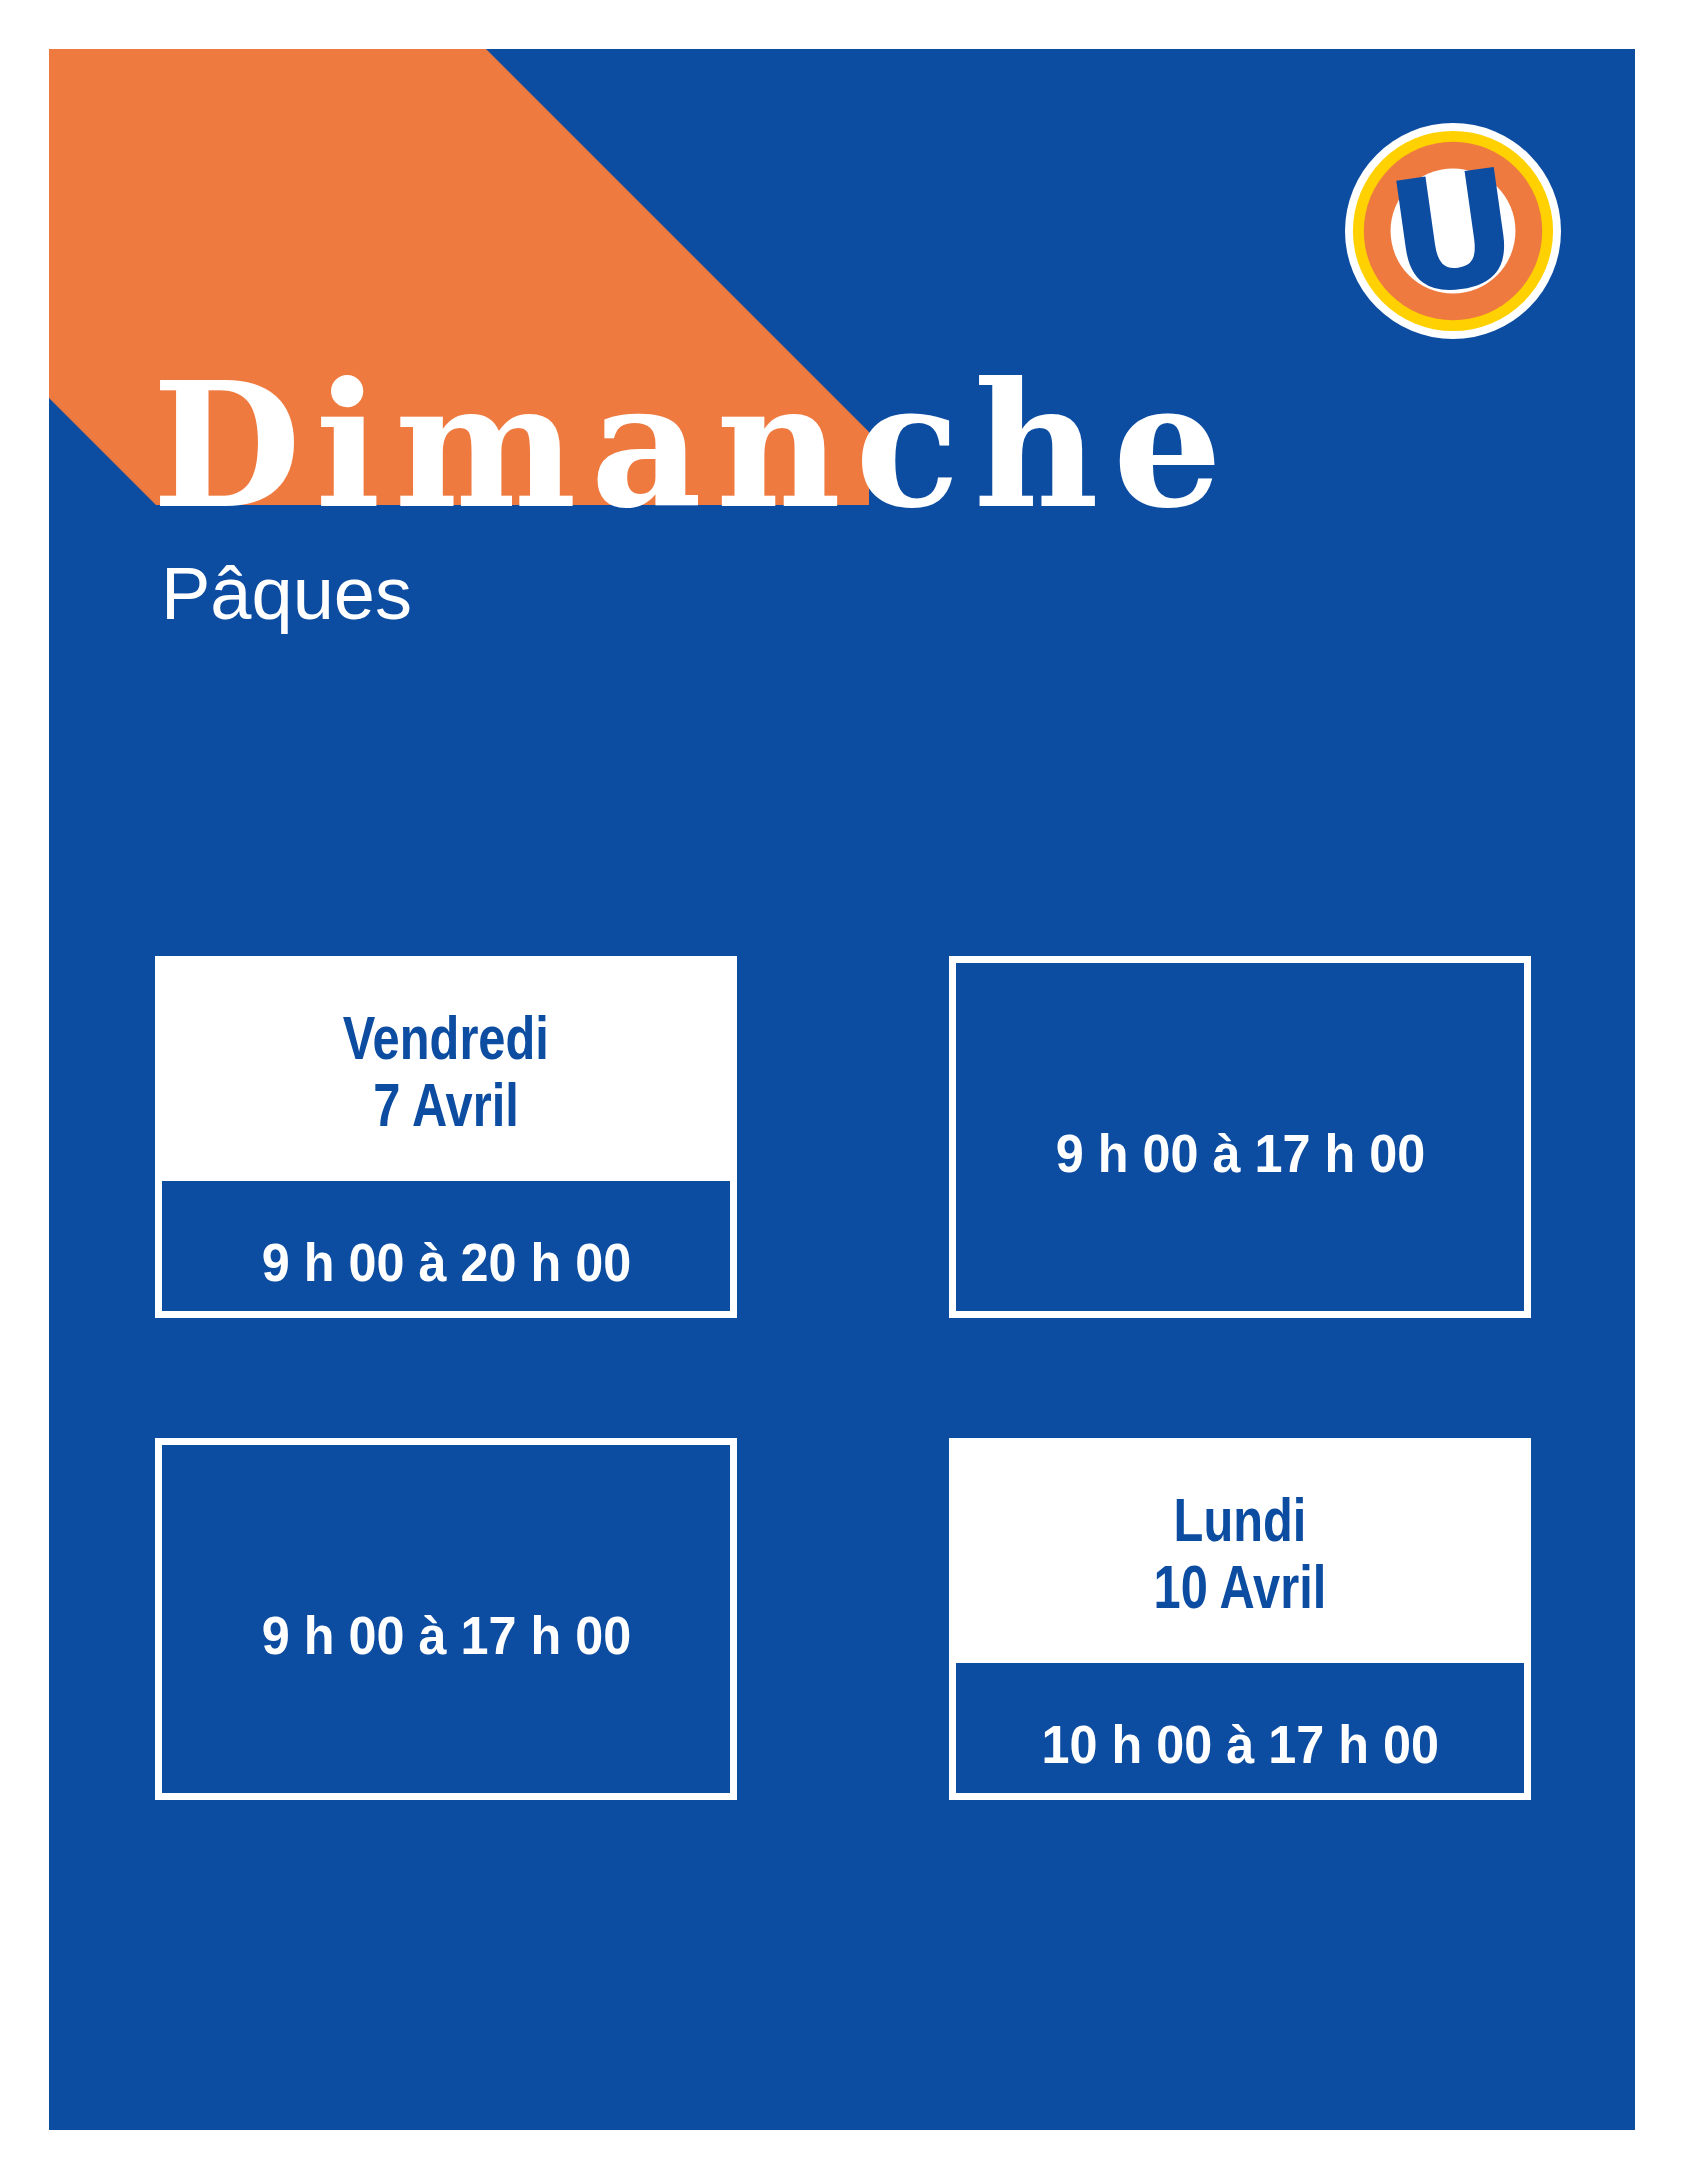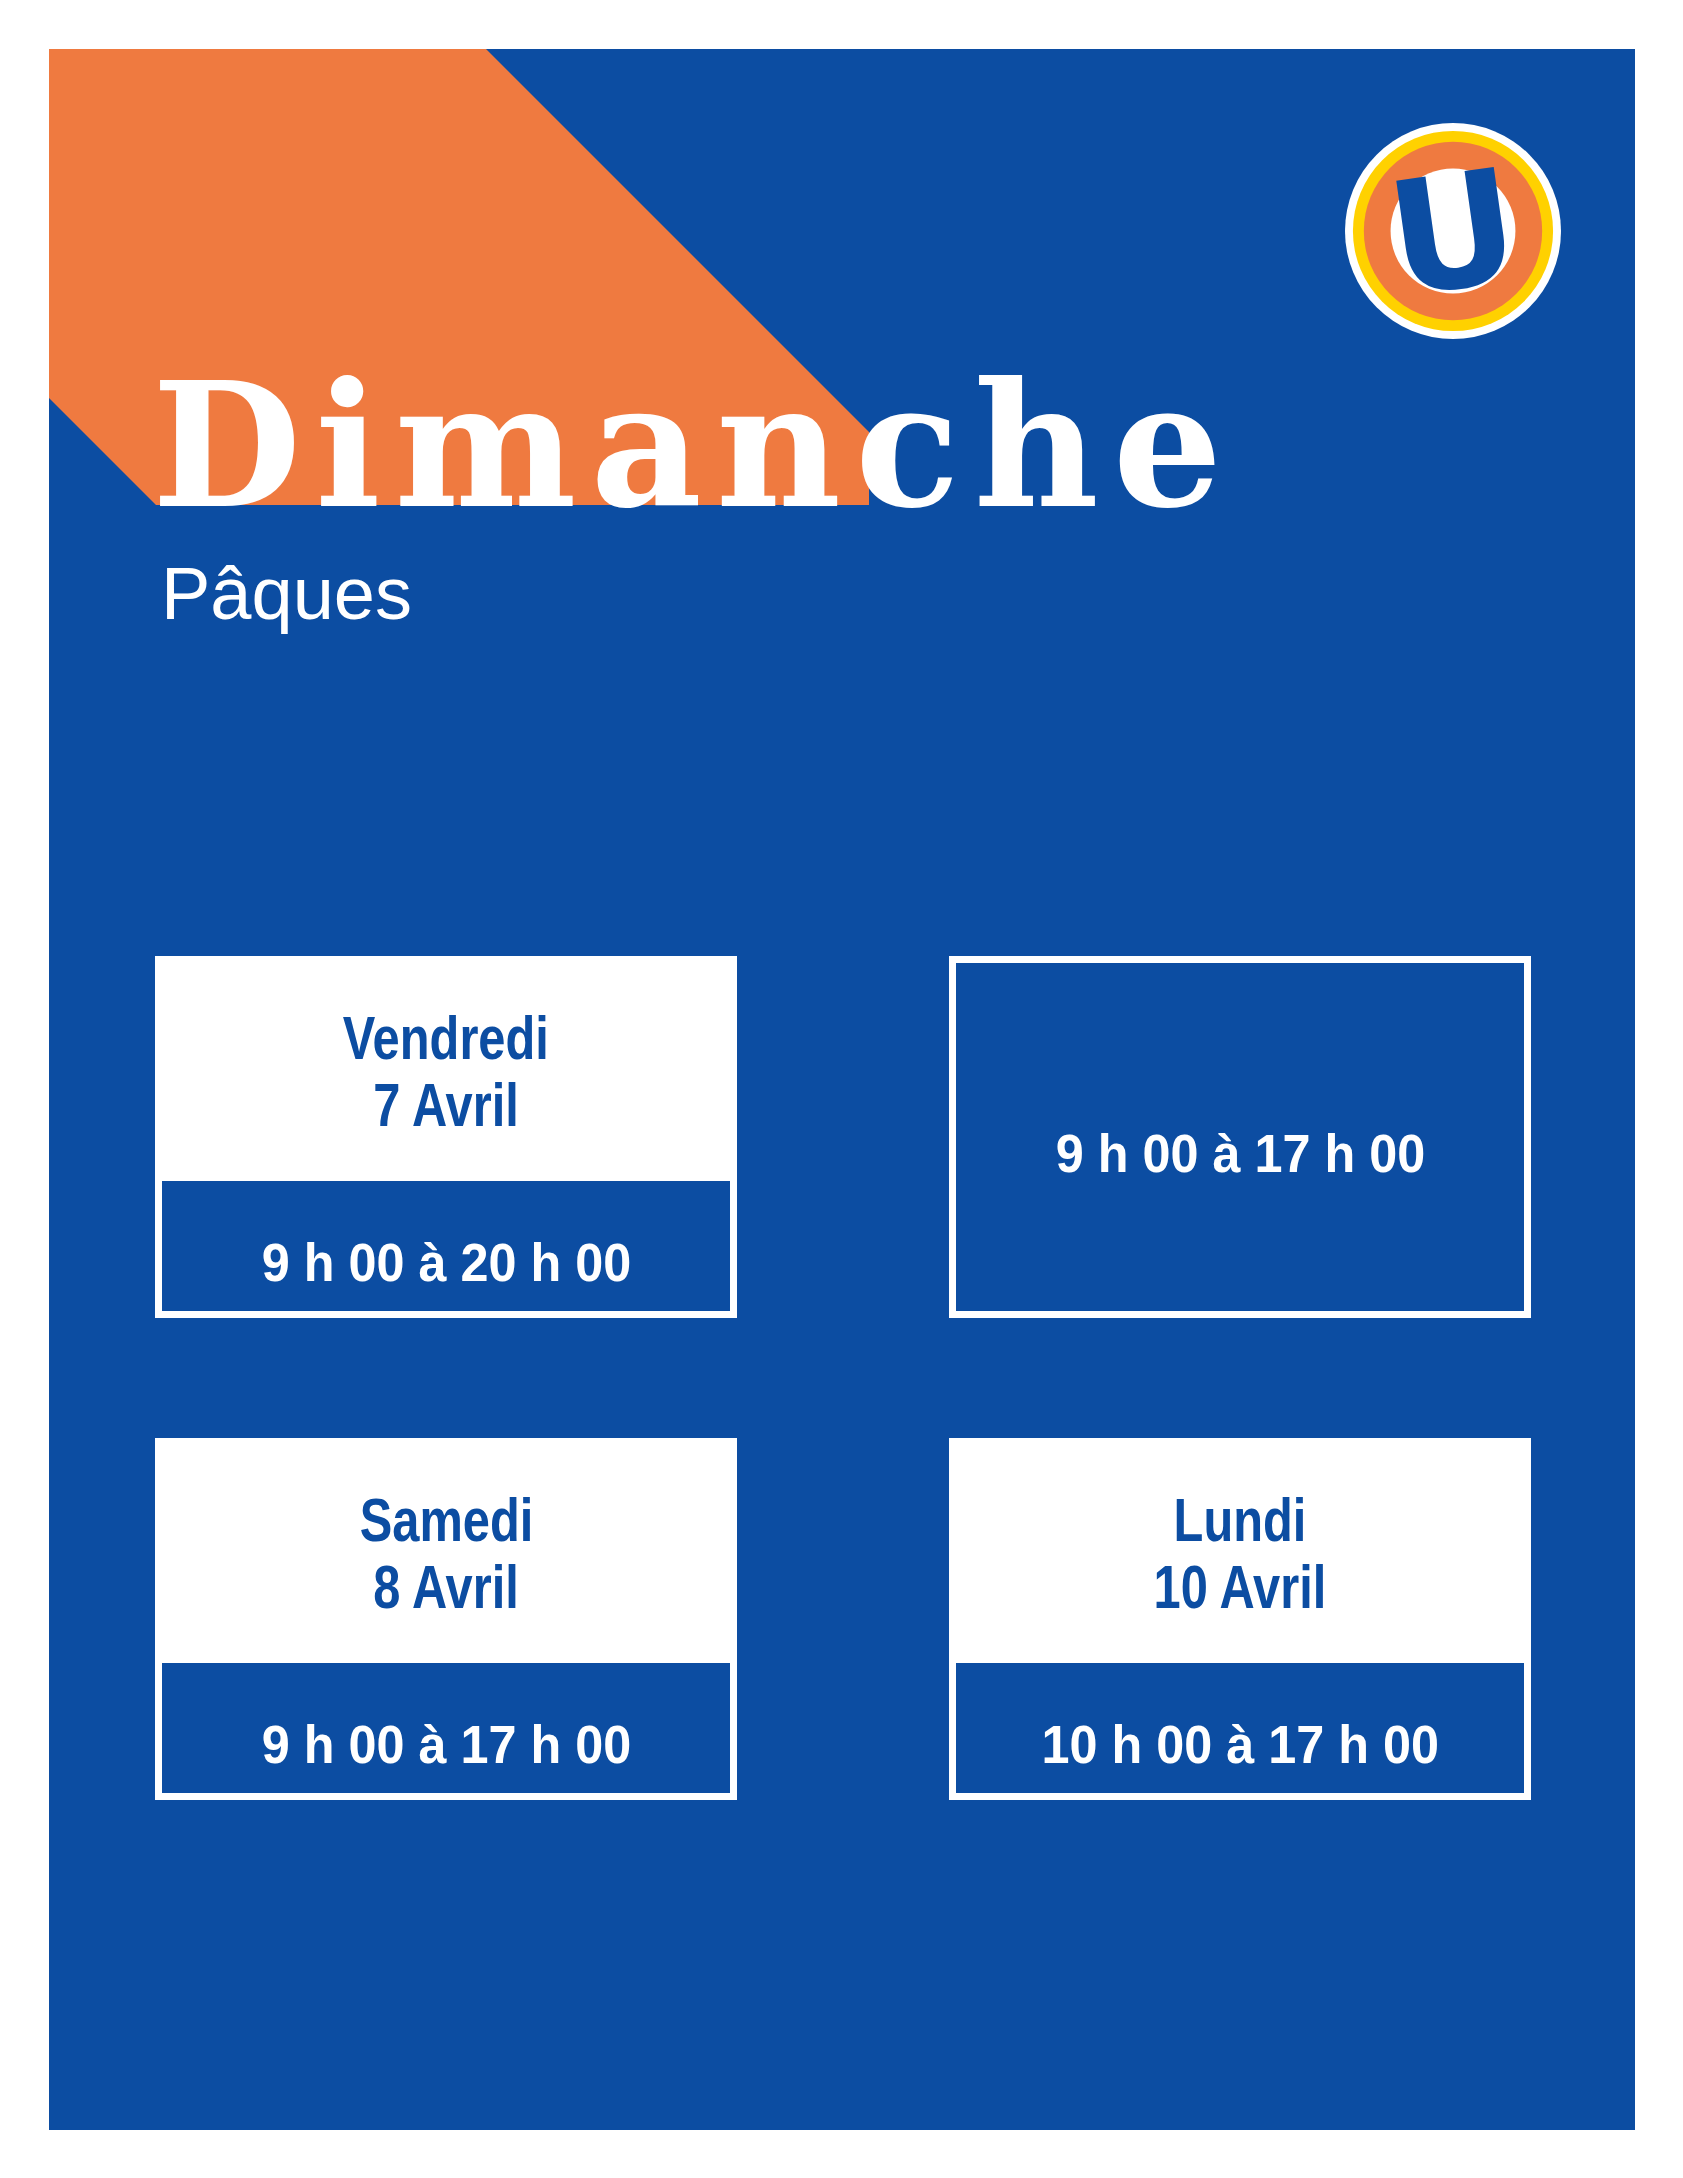--- a/index.html
+++ b/index.html
@@ -114,24 +114,20 @@
       </div>
     </div>
 
     <div class="card pos-2">
       <div class="card-bar">
         <span class="hours">9 h 00 à 17 h 00</span>
       </div>
     </div>
 
     <div class="card pos-3">
-      <div class="card-top">
-        <div class="line">Samedi</div>
-        <div class="line">8 Avril</div>
-      </div>
       <div class="card-bar">
         <span class="hours">9 h 00 à 17 h 00</span>
       </div>
     </div>
 
     <div class="card pos-4">
       <div class="card-top">
         <div class="line">Lundi</div>
         <div class="line">10 Avril</div>
       </div>

